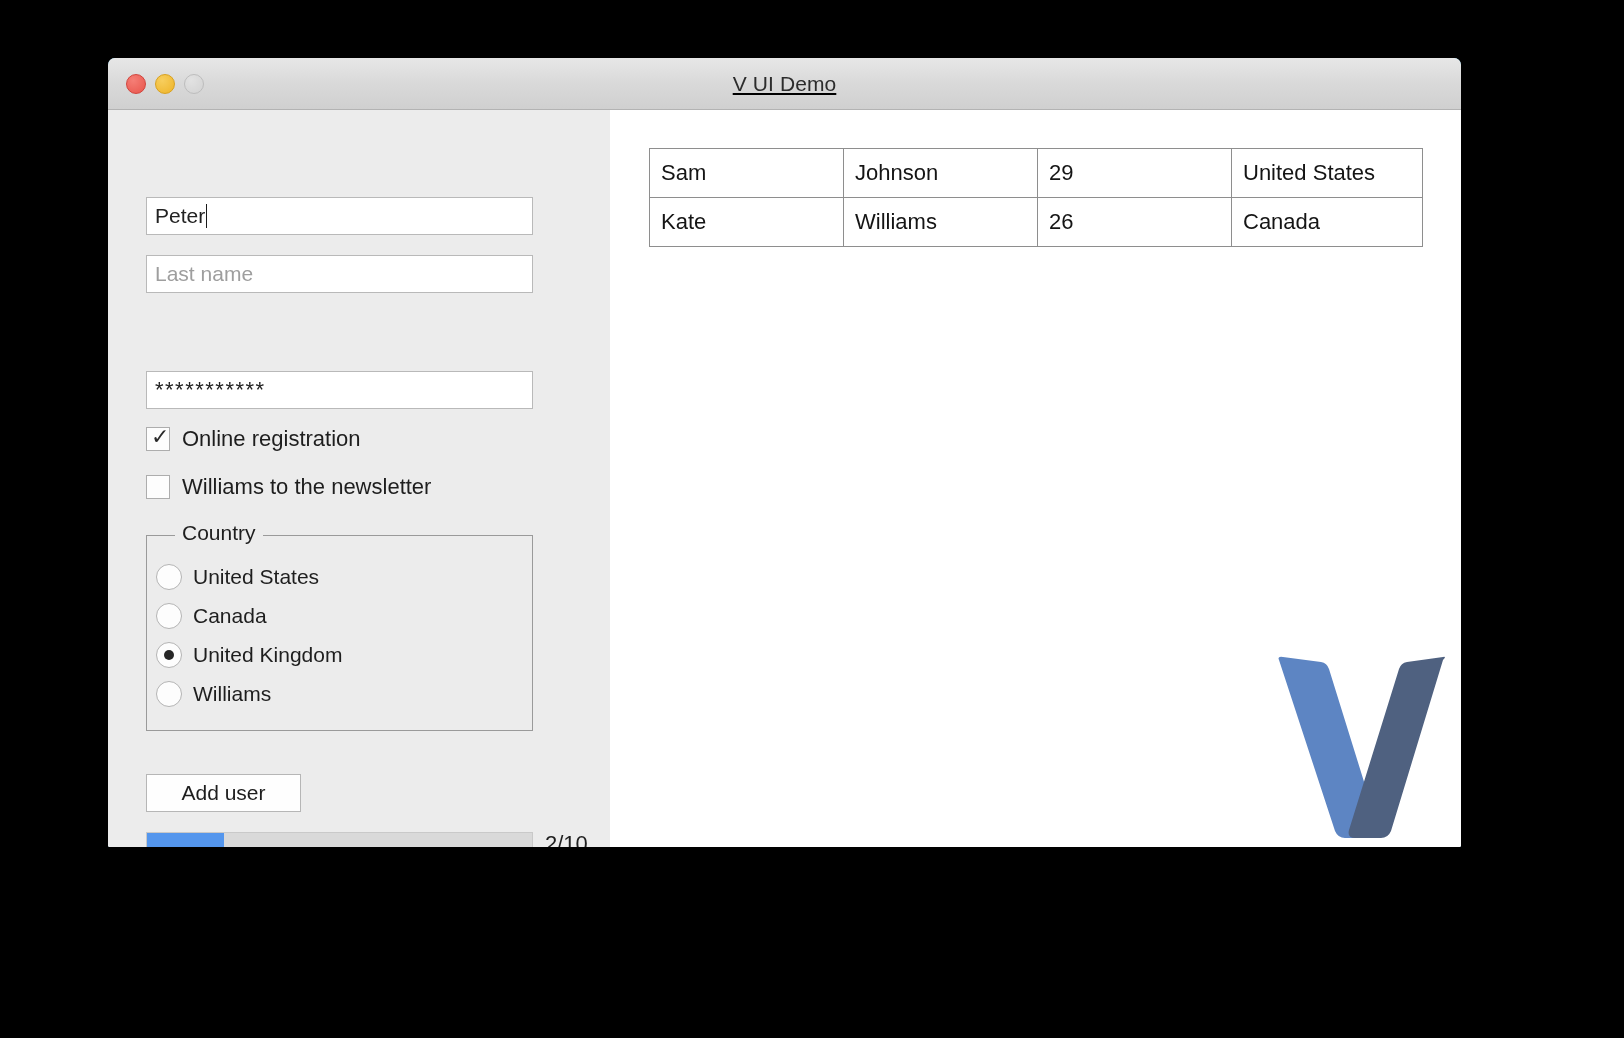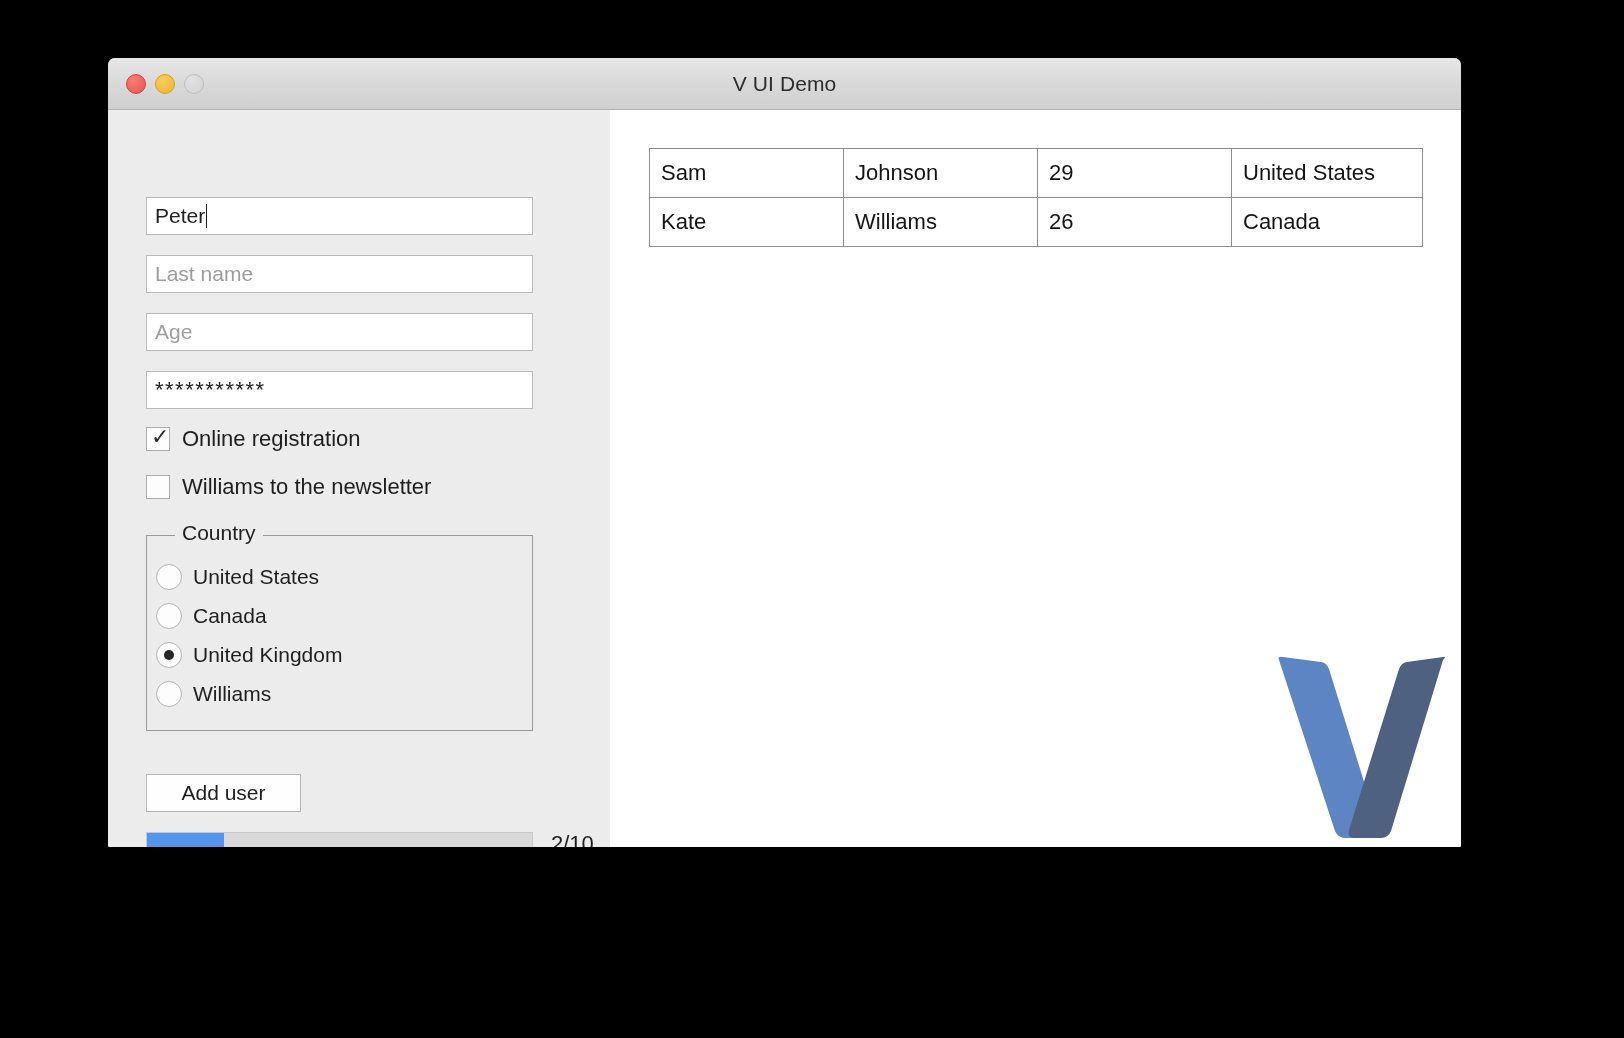--- a/index.html
+++ b/index.html
@@ -19,20 +19,21 @@
   .window {
     position: absolute;
     left: 108px;
     top: 58px;
     width: 1353px;
     height: 789px;
     background: #7dd3fc;
     border-radius: 7px 7px 2px 2px;
     overflow: hidden;
     box-shadow: 0 10px 32px rgba(0,0,0,0.55);
+    text-decoration: underline;
   }
 
   
   .titlebar {
     position: relative;
     height: 51px;
     background: linear-gradient(to bottom, #e7e7e7 0%, #d9d9d9 50%, #d0d0d0 100%);
     border-bottom: 1px solid #b3b3b3;
     display: flex;
     align-items: center;
@@ -223,21 +224,21 @@
     cursor: default;
   }
 
   
   .progress-wrap {
     position: absolute;
     left: 38px;
     top: 721px;
     display: flex;
     align-items: center;
-    gap: 18px;
+    gap: 12px;
   }
   .progress-track {
     width: 387px;
     height: 25px;
     background: #d9d9d9;
     border: 1px solid #c9c9c9;
     box-sizing: border-box;
     position: relative;
     overflow: hidden;
   }
@@ -309,23 +310,20 @@
 
       <div class="field" id="f-first">
         <span>Peter</span>
           <span class="caret"></span>
       </div>
 
       <div class="field placeholder" id="f-last">
         <span>Last name</span>
       </div>
 
-      <div class="field placeholder" id="f-age">
-        <span>Age</span>
-      </div>
 
       <div class="field pwd" id="f-pwd">
         <span>***********</span>
       </div>
 
       <div class="checkrow" id="c-online">
         <span class="cbox">
           <span class="tick">✓</span>
         </span>
         <span class="lbl">Online registration</span>

